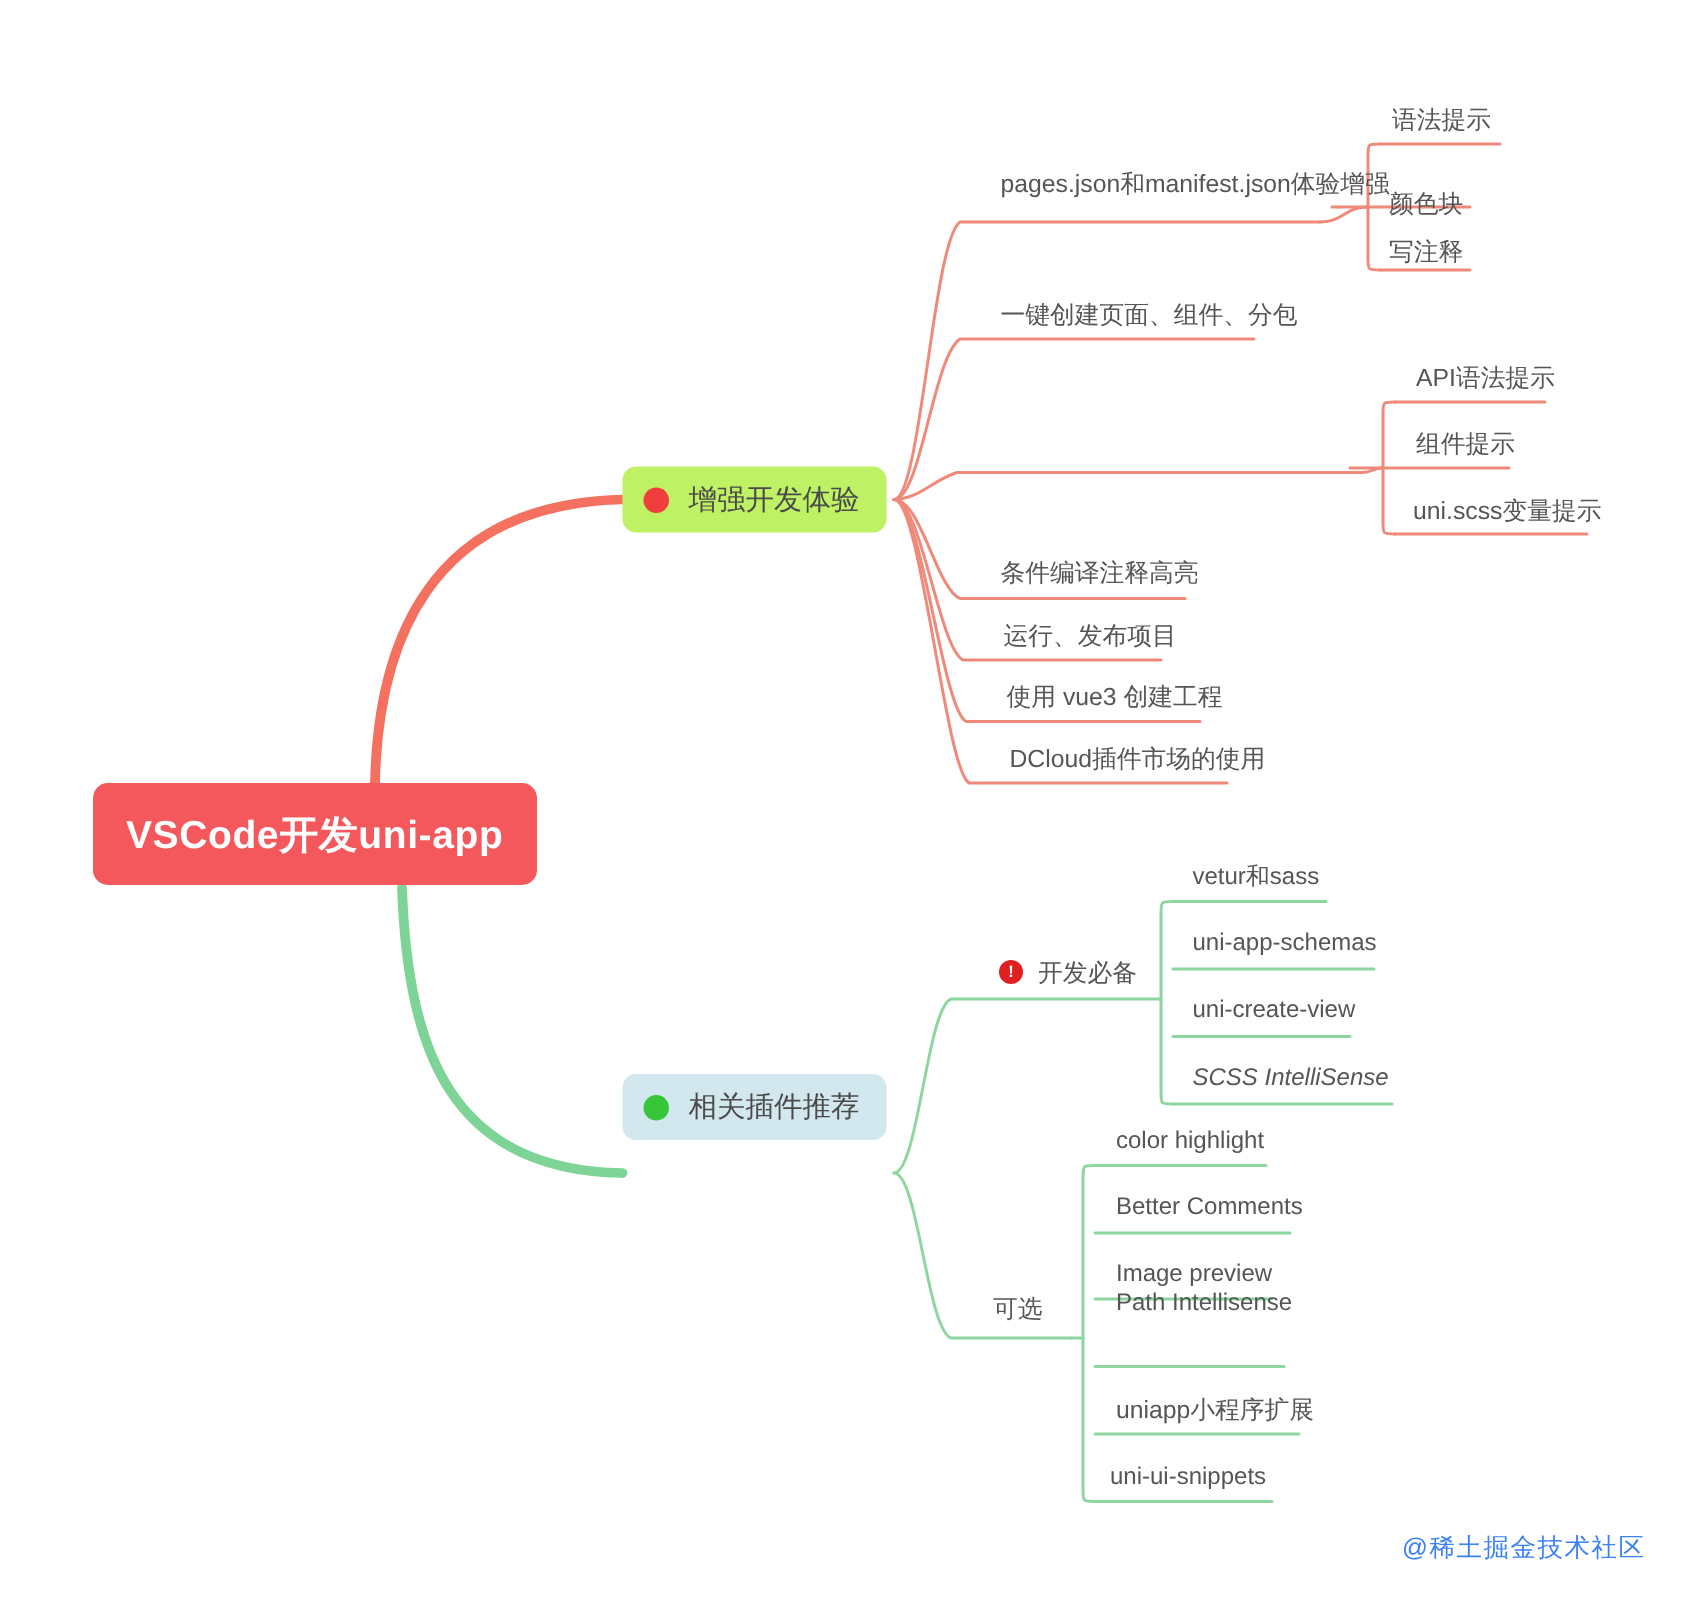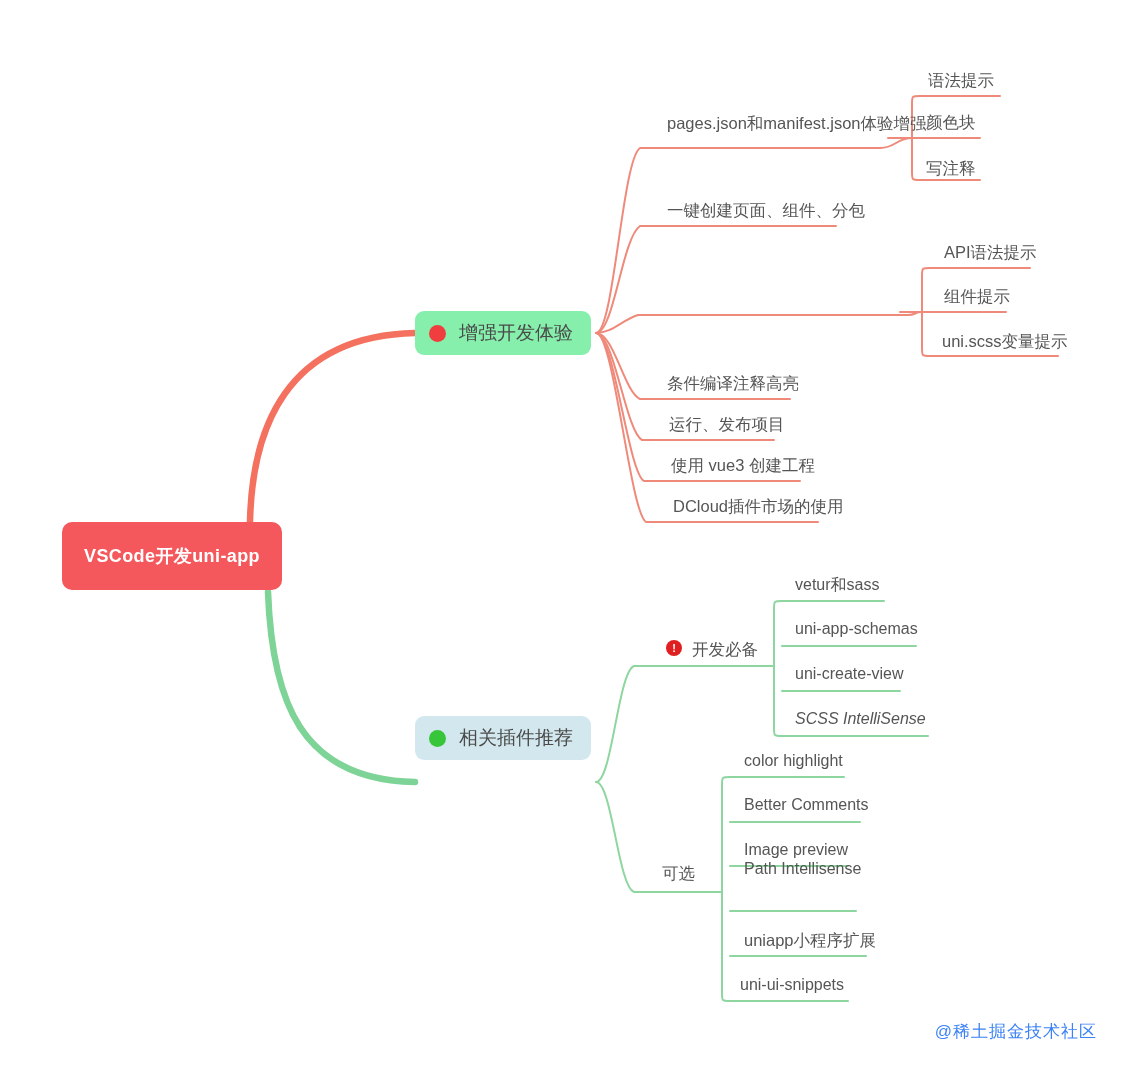--- a/index.html
+++ b/index.html
@@ -35,34 +35,34 @@
     align-items: center;
     white-space: nowrap;
   }
   
   .root {
     background: #f4585c;
     border-radius: 10px;
     padding: 0 22px;
     height: 68px;
     color: #ffffff;
-    font-size: 18px;
+    font-size: 26px;
     font-weight: 700;
     letter-spacing: .4px;
   }
   
   .branch {
     border-radius: 9px;
     height: 44px;
     padding: 0 18px 0 14px;
     font-size: 19px;
     color: #4a4a4a;
     gap: 13px;
   }
-  .branch.red   { background: #86efac; }
+  .branch.red   { background: #bef264; }
   .branch.green { background: #d3e8ee; }
   .dot {
     width: 17px;
     height: 17px;
     border-radius: 50%;
     flex: none;
   }
   .dot.red   { background: #f03e3e; }
   .dot.green { background: #37c63a; }
   
@@ -166,27 +166,27 @@
     <span>VSCode开发uni-app</span>
   </div>
 
   <div class="node branch red" style="left:415px; top:311px;">
     <span class="dot red"></span>
     <span>增强开发体验</span>
   </div>
 
   <div class="leaf cn" style="position:absolute; left:667px; top:197px;">一键创建页面、组件、分包</div>
   <div class="leaf cn" style="position:absolute; left:667px; top:110px;">pages.json和manifest.json体验增强</div>
-  <div class="leaf cn" style="position:absolute; left:667px; top:370px;">条件编译注释高亮</div>
+  <div class="leaf cn" style="position:absolute; left:667px; top:370px;font-family:Liberation Mono, monospace;">条件编译注释高亮</div>
   <div class="leaf cn" style="position:absolute; left:669px; top:411px;">运行、发布项目</div>
   <div class="leaf cn" style="position:absolute; left:671px; top:452px;">使用 vue3 创建工程</div>
   <div class="leaf cn" style="position:absolute; left:673px; top:493px;">DCloud插件市场的使用</div>
 
   <div class="leaf cn" style="position:absolute; left:928px; top:67px;">语法提示</div>
-  <div class="leaf cn" style="position:absolute; left:926px; top:109px;text-align:right;">颜色块</div>
+  <div class="leaf cn" style="position:absolute; left:926px; top:123px;text-align:right;">颜色块</div>
   <div class="leaf cn" style="position:absolute; left:926px; top:155px;">写注释</div>
 
   <div class="leaf cn" style="position:absolute; left:944px; top:239px;">API语法提示</div>
   <div class="leaf cn" style="position:absolute; left:944px; top:283px;">组件提示</div>
   <div class="leaf cn" style="position:absolute; left:942px; top:328px;">uni.scss变量提示</div>
 
   <div class="node branch green" style="left:415px; top:716px;">
     <span class="dot green"></span>
     <span>相关插件推荐</span>
   </div>

